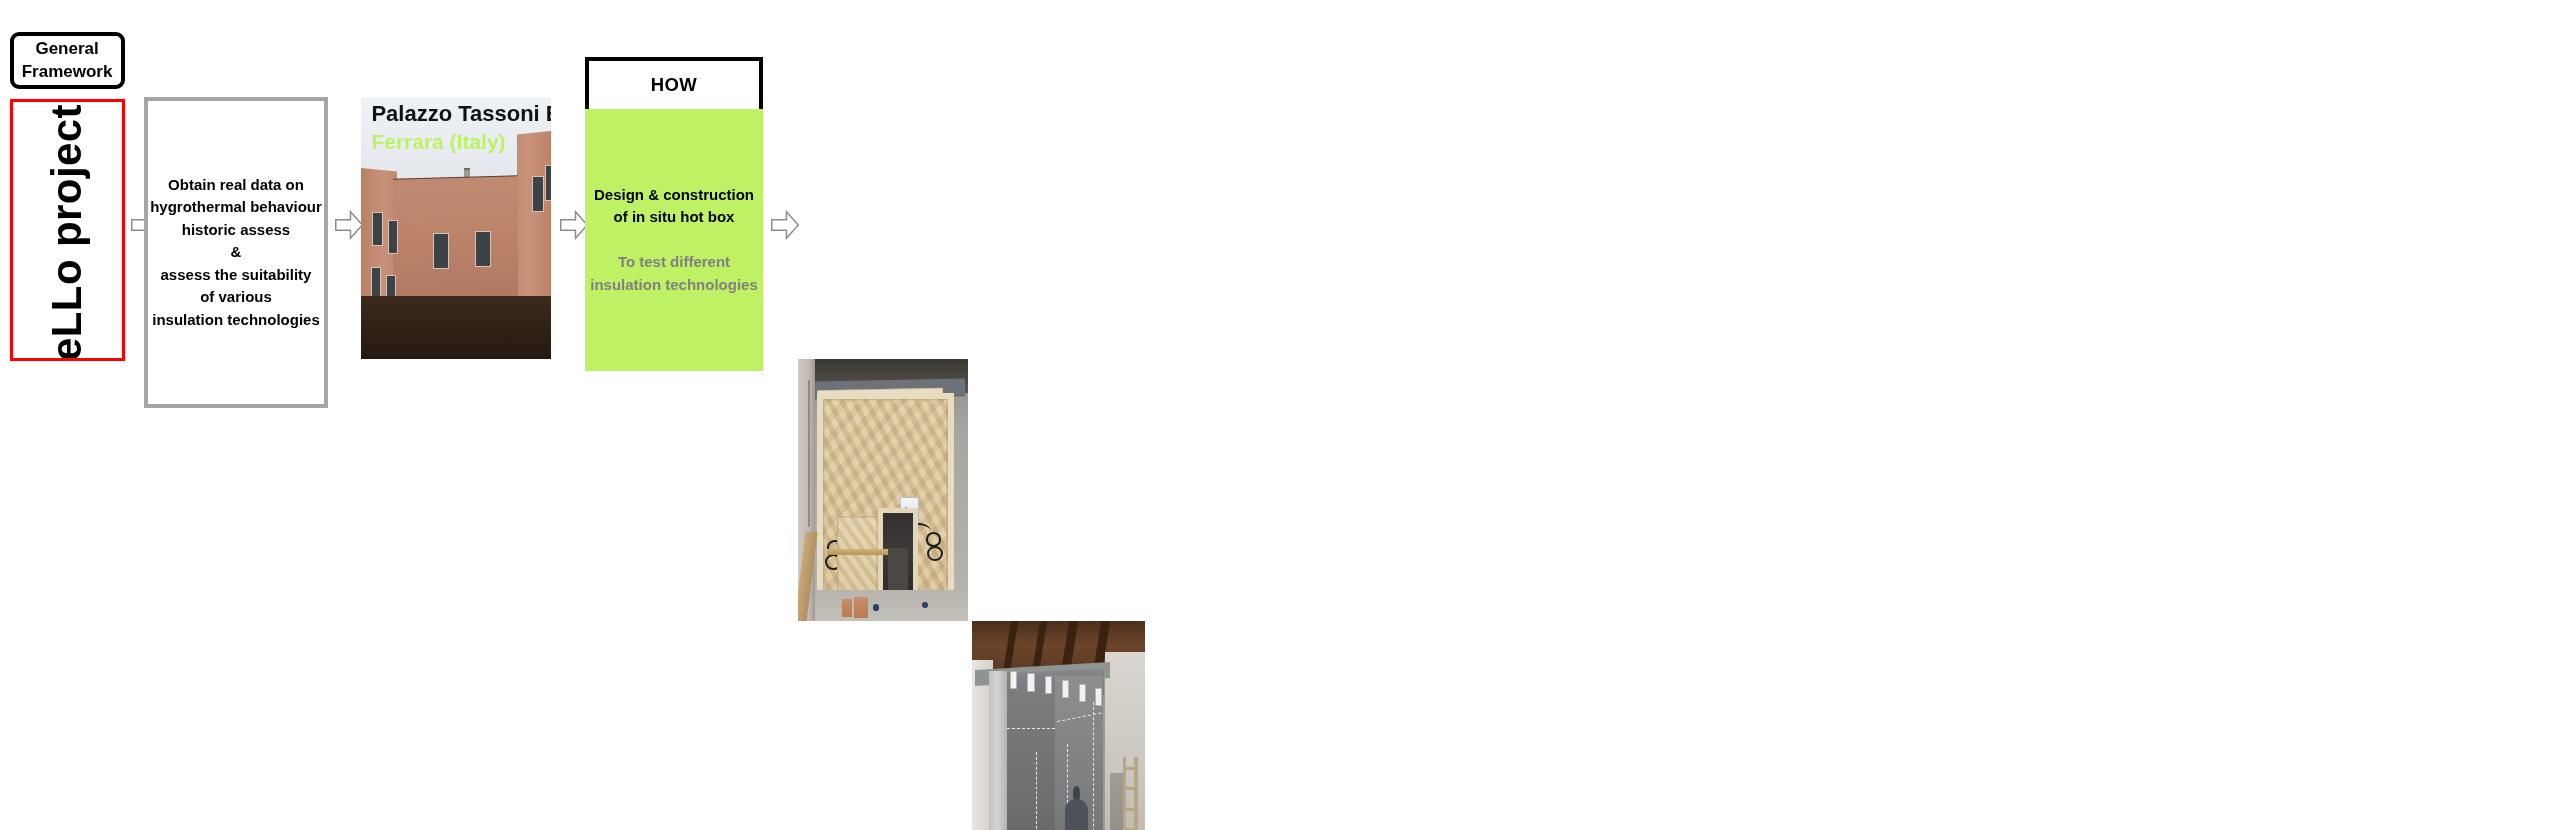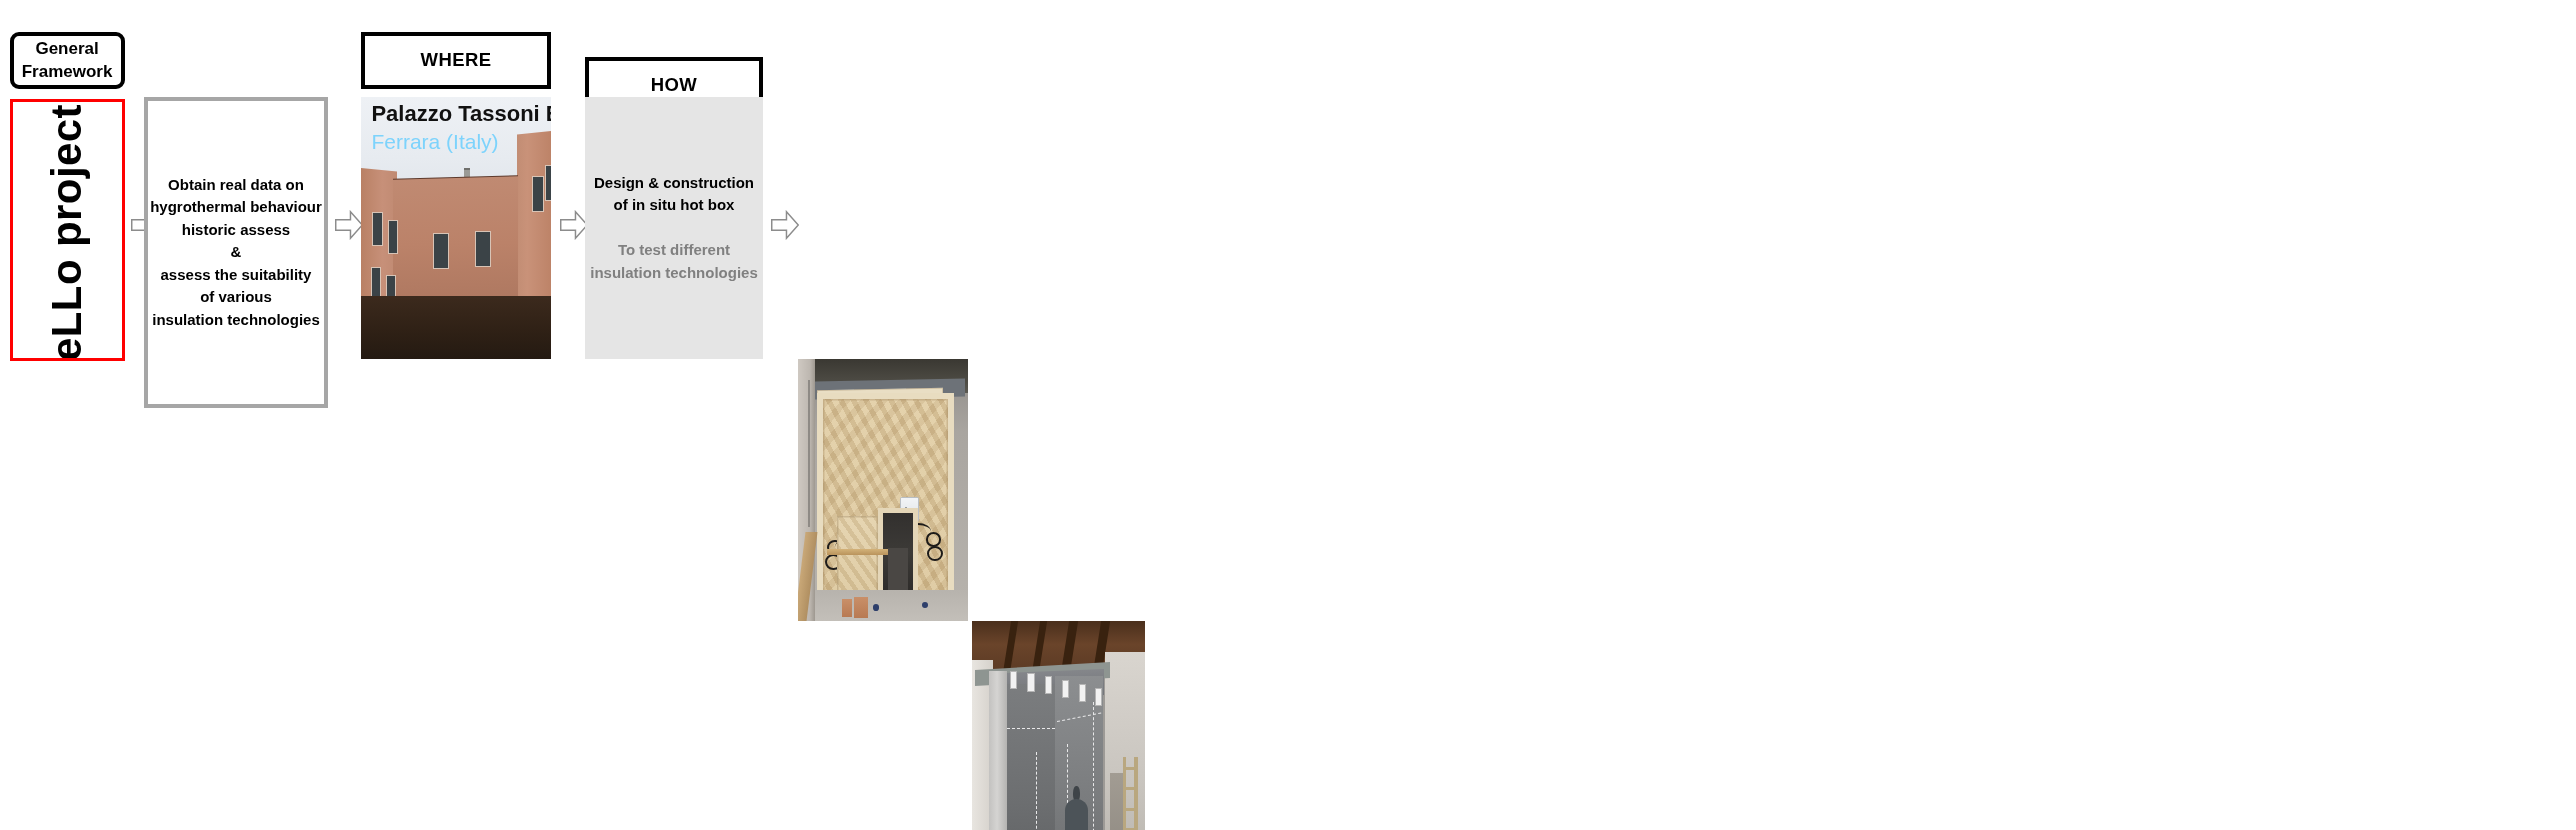--- a/index.html
+++ b/index.html
@@ -35,42 +35,42 @@
     white-space:nowrap;
     font-size:42px;font-weight:bold;color:#000;letter-spacing:0.4px;
   }
 
   
   .panel{
     display:flex;flex-direction:column;align-items:center;justify-content:center;
     text-align:center;background:#ffffff;
   }
   .panel-gray-border{border:4.4px solid #a6a6a6;}
-  .panel-gray-fill{background:#e5e5e5;border:none;}
+  .panel-gray-fill{background:#bef264;border:none;margin-top:12px;}
   .ln{display:block;font-weight:bold;line-height:1.5;}
   .ln-dark{color:#000000;}
   .ln-muted{color:#808080;}
 
   
   .arrow{display:block;}
 
   
   .photo{overflow:hidden;position:relative;background:#cfcfcf;}
 
   
   .ph-court{background:#2a1d16;}
   .court-sky{
     position:absolute;left:0;top:0;width:100%;height:42%;
     background:linear-gradient(180deg,#eef1f5 0%,#e7ebf0 55%,#dfe4ea 100%);
   }
   .court-capt{
     position:absolute;left:10.4px;top:3px;z-index:6;text-align:left;
   }
   .court-t1{font-size:22px;font-weight:bold;color:#111;line-height:1.28;white-space:nowrap;}
-  .court-t2{font-size:21px;font-weight:normal;color:#7dd3fc;line-height:1.3;white-space:nowrap;}
+  .court-t2{font-size:21px;font-weight:bold;color:#bef264;line-height:1.3;white-space:nowrap;}
   
   .court-wall{
     position:absolute;left:17%;top:31%;width:66%;height:56%;
     background:linear-gradient(180deg,#c08a72 0%,#bb8269 45%,#a9745d 100%);
     transform:skewY(-1.6deg);
   }
   .court-cornice{
     position:absolute;left:17%;top:30.5%;width:66%;height:2.1%;
     background:#5d3a2c;transform:skewY(-1.6deg);
   }
@@ -262,25 +262,20 @@
       <span class="ln ln-dark">assess the suitability</span>
       <span class="ln ln-dark">of various</span>
       <span class="ln ln-dark">insulation technologies</span>
     </div>
   </div>
 
   <svg class="abs arrow" style="left:335px;top:210px;" width="28" height="30" viewBox="0 0 38 40" aria-hidden="true">
     <path d="M1 13 H21 V2 L37 20 L21 38 V27 H1 Z" fill="#ffffff" stroke="#8c8c8c" stroke-width="2"></path>
   </svg>
 
-  <div class="abs hdr hdr-black" style="left:361px;top:32px;width:190px;height:57px;">
-    <div class="hdr-label" style="font-size:18.5px;letter-spacing:0.4px;">
-      <span>WHERE</span>
-    </div>
-  </div>
 
   <div class="abs photo ph-court" style="left:361px;top:97px;width:190px;height:262px;">
     <div class="court-sky"></div>
     <div class="court-left"></div>
     <div class="court-right"></div>
     <div class="court-chim"></div>
     <div class="court-cornice"></div>
     <div class="court-wall"></div>
 
     <div class="win" style="left:38%;top:52%;width:7.5%;height:13%;"></div>

